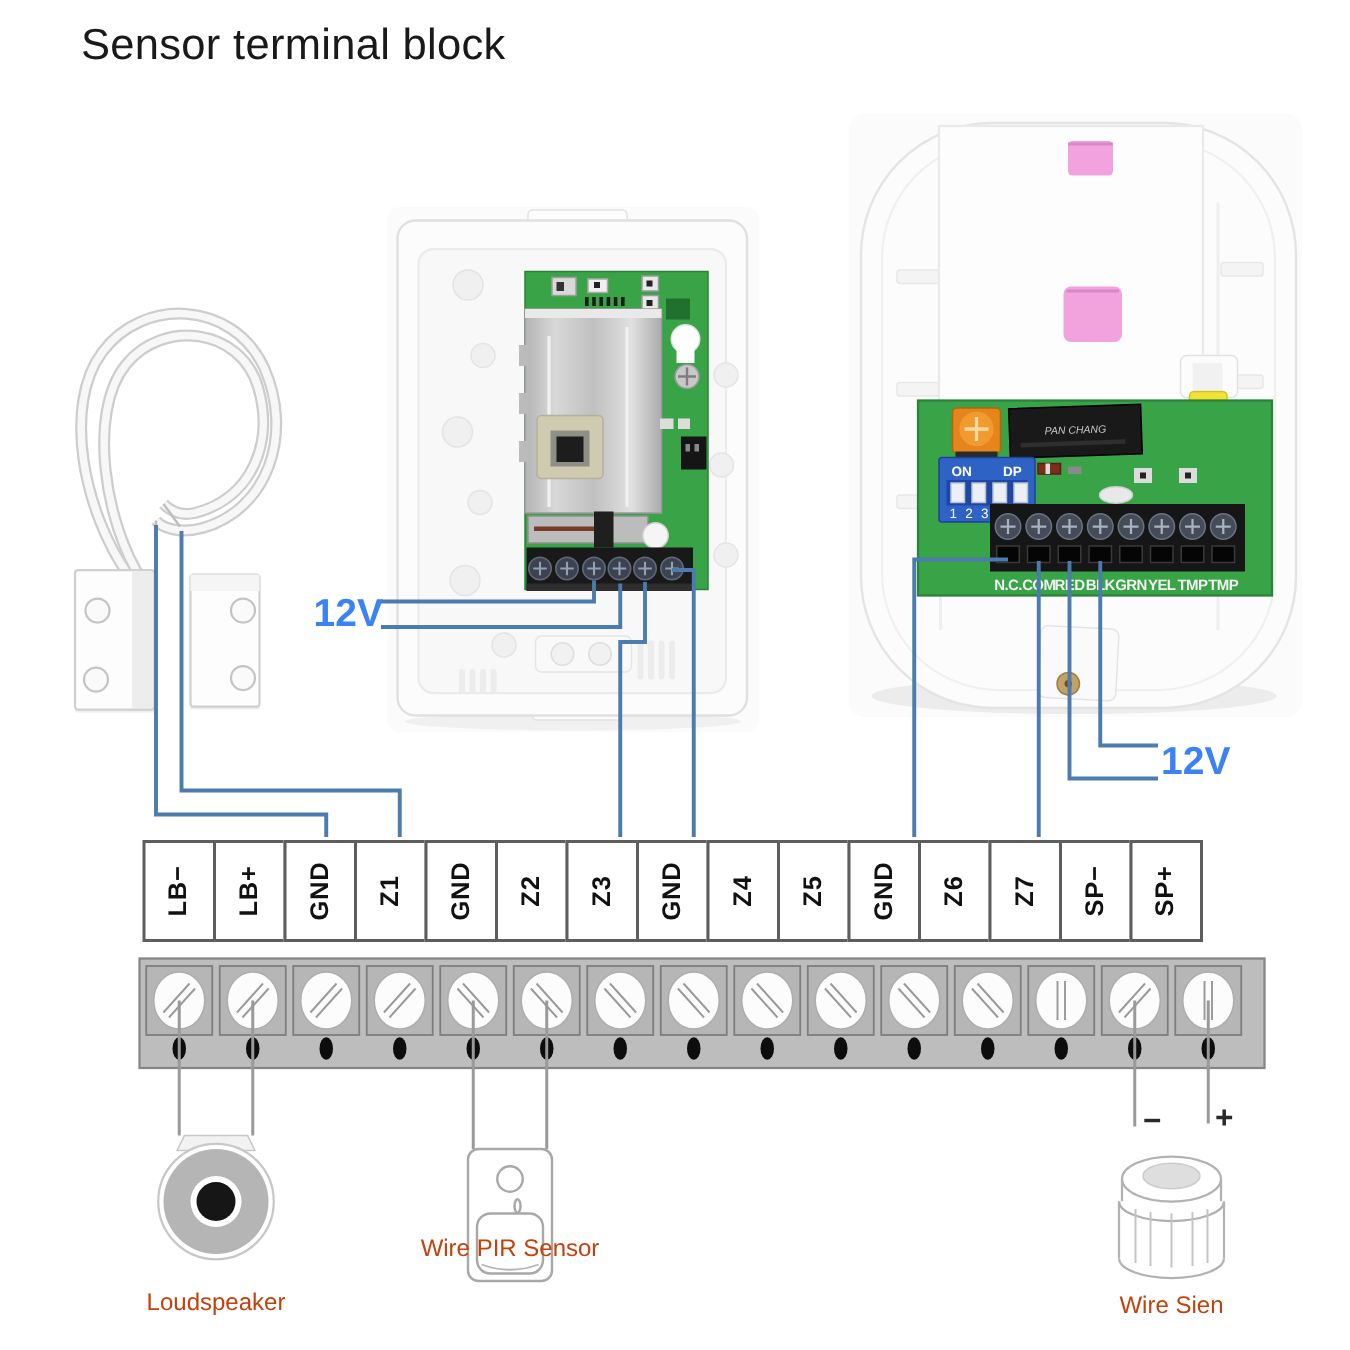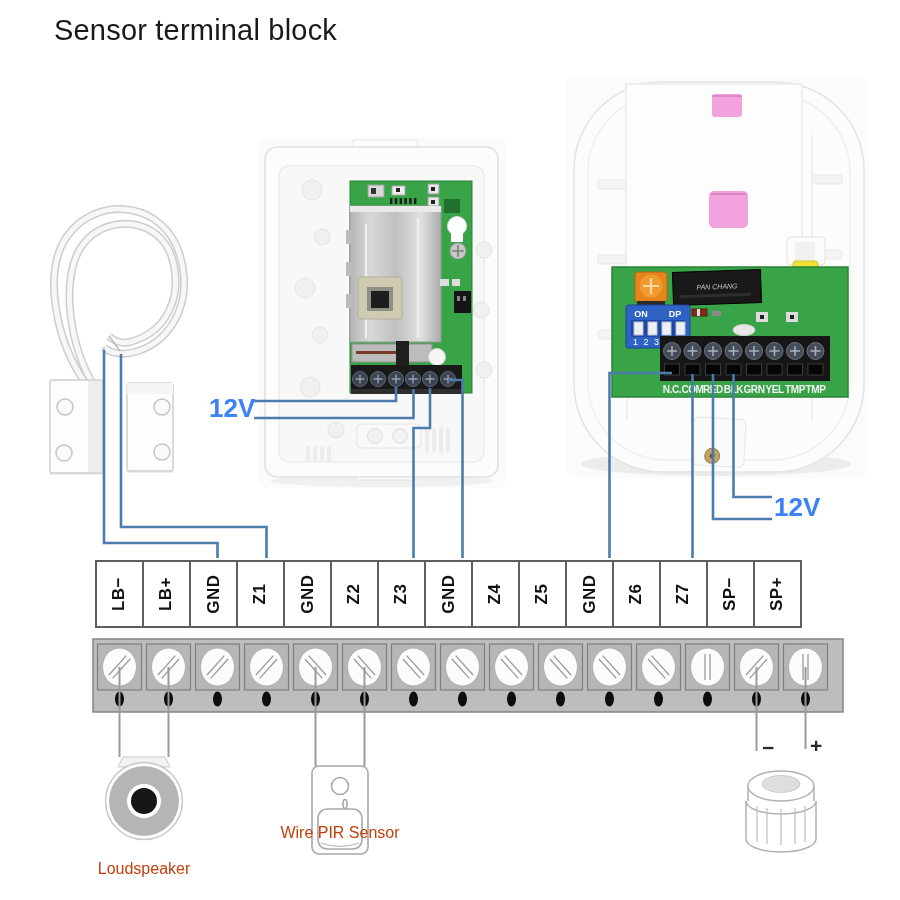--- a/index.html
+++ b/index.html
@@ -540,14 +540,15 @@
       <div class="tcell">
         <span class="tlabel">SP+</span>
       </div>
     </div>
 
 <div class="abs pol" style="left:762px;top:736px">−</div>
 <div class="abs pol" style="left:810px;top:734px">+</div>
 
 <div class="abs caption" style="left:54px;top:860px;width:180px">Loudspeaker</div>
 <div class="abs caption" style="left:245px;top:824px;width:190px">Wire PIR Sensor</div>
+<div class="abs caption" style="left:693px;top:862px;width:176px">Wire Sien</div>
 
 </div>
 
 </body></html>

